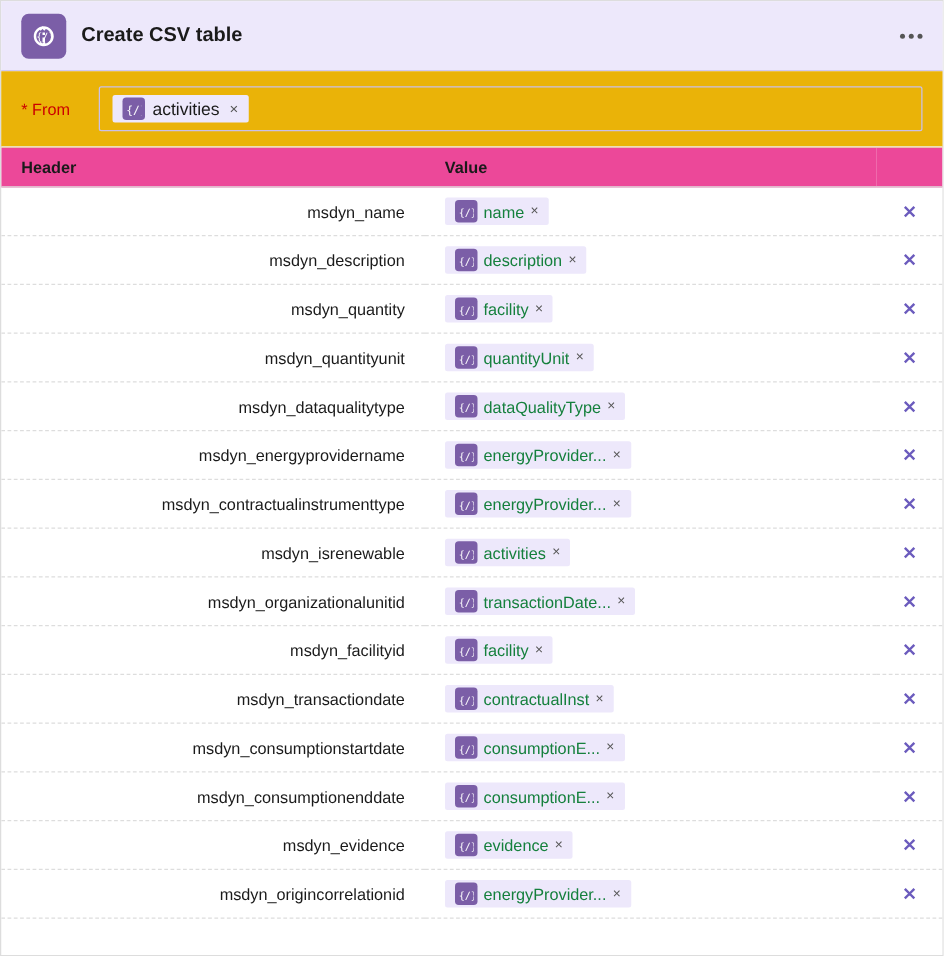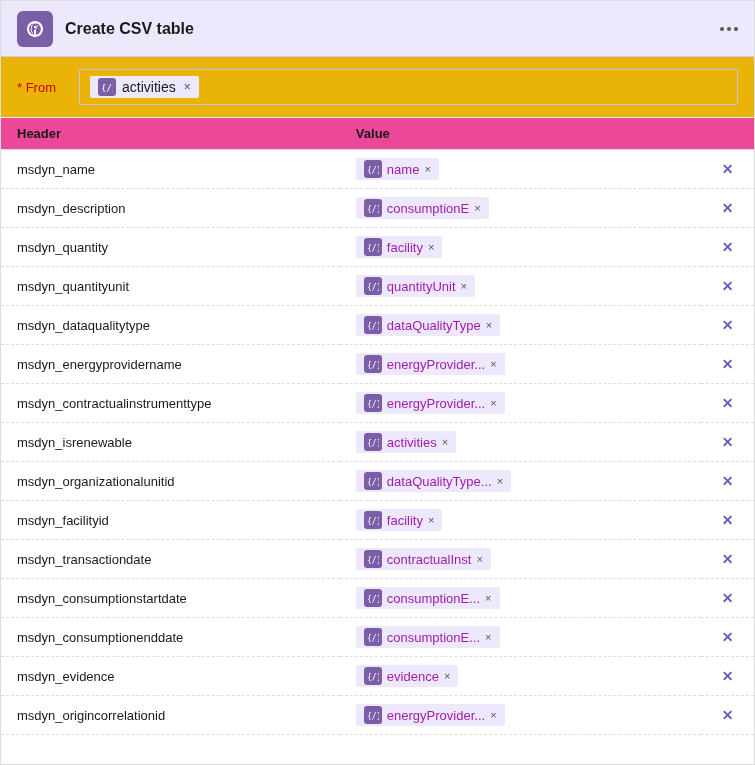--- a/index.html
+++ b/index.html
@@ -177,40 +177,41 @@
     }
 
     tbody td {
       padding: 8px 16px;
       vertical-align: middle;
     }
 
     tbody td:first-child {
       color: #1a1a1a;
       font-size: 13px;
+      text-align: right;
     }
 
     .value-cell {
       display: flex;
       align-items: center;
       gap: 6px;
     }
 
     .value-tag {
       display: flex;
       align-items: center;
       gap: 5px;
       background: #ede8fb;
       border-radius: 2px;
       padding: 2px 8px;
     }
 
     .value-tag-text {
       font-size: 13px;
-      color: #a21caf;
+      color: #15803d;
     }
 
     .value-close {
       color: #555;
       font-size: 11px;
       cursor: pointer;
     }
 
     .row-delete {
       color: #6b5bbd;
@@ -285,21 +286,21 @@
           <tr>
             <td>msdyn_description</td>
             <td>
               <div class="value-cell">
                 <div class="value-tag">
                   <div class="tag-icon">
                     <svg viewBox="0 0 12 12" xmlns="http://www.w3.org/2000/svg">
                       <text x="0" y="10" font-size="8" fill="white" font-family="monospace">{/}</text>
                     </svg>
                   </div>
-                  <span class="value-tag-text">consumptionE</span>
+                  <span class="value-tag-text">description</span>
                   <span class="value-close">×</span>
                 </div>
               </div>
             </td>
             <td style="text-align: center;"><span class="row-delete">✕</span></td>
           </tr>
           <tr>
             <td>msdyn_quantity</td>
             <td>
               <div class="value-cell">
@@ -404,21 +405,21 @@
           <tr>
             <td>msdyn_organizationalunitid</td>
             <td>
               <div class="value-cell">
                 <div class="value-tag">
                   <div class="tag-icon">
                     <svg viewBox="0 0 12 12" xmlns="http://www.w3.org/2000/svg">
                       <text x="0" y="10" font-size="8" fill="white" font-family="monospace">{/}</text>
                     </svg>
                   </div>
-                  <span class="value-tag-text">dataQualityType...</span>
+                  <span class="value-tag-text">transactionDate...</span>
                   <span class="value-close">×</span>
                 </div>
               </div>
             </td>
             <td style="text-align: center;"><span class="row-delete">✕</span></td>
           </tr>
           <tr>
             <td>msdyn_facilityid</td>
             <td>
               <div class="value-cell">

